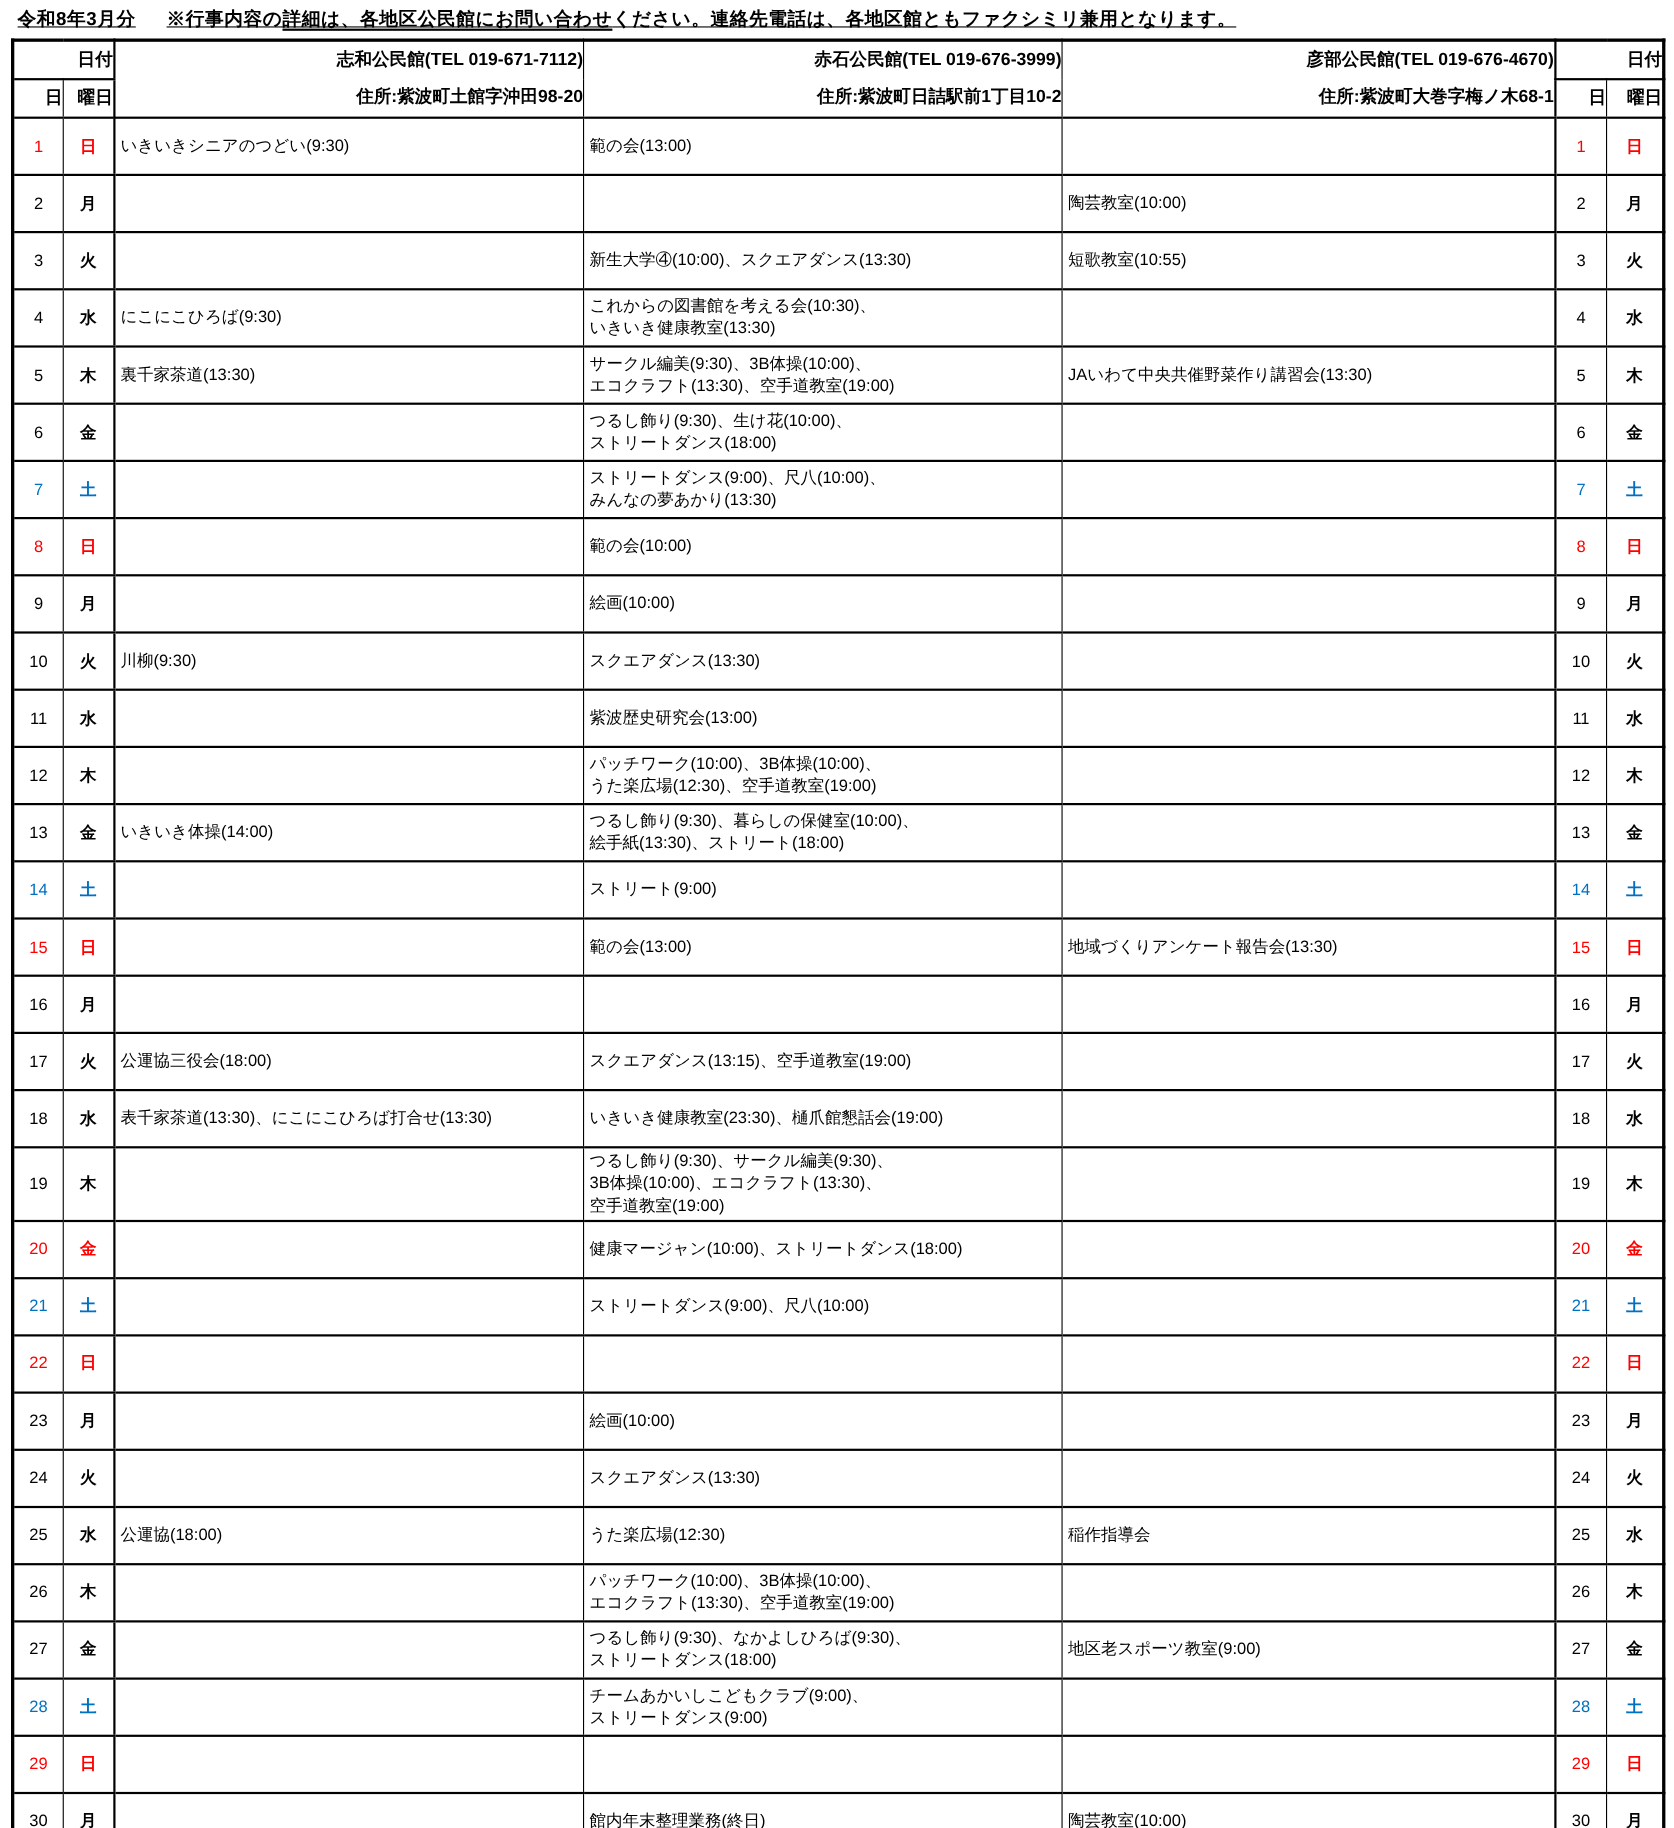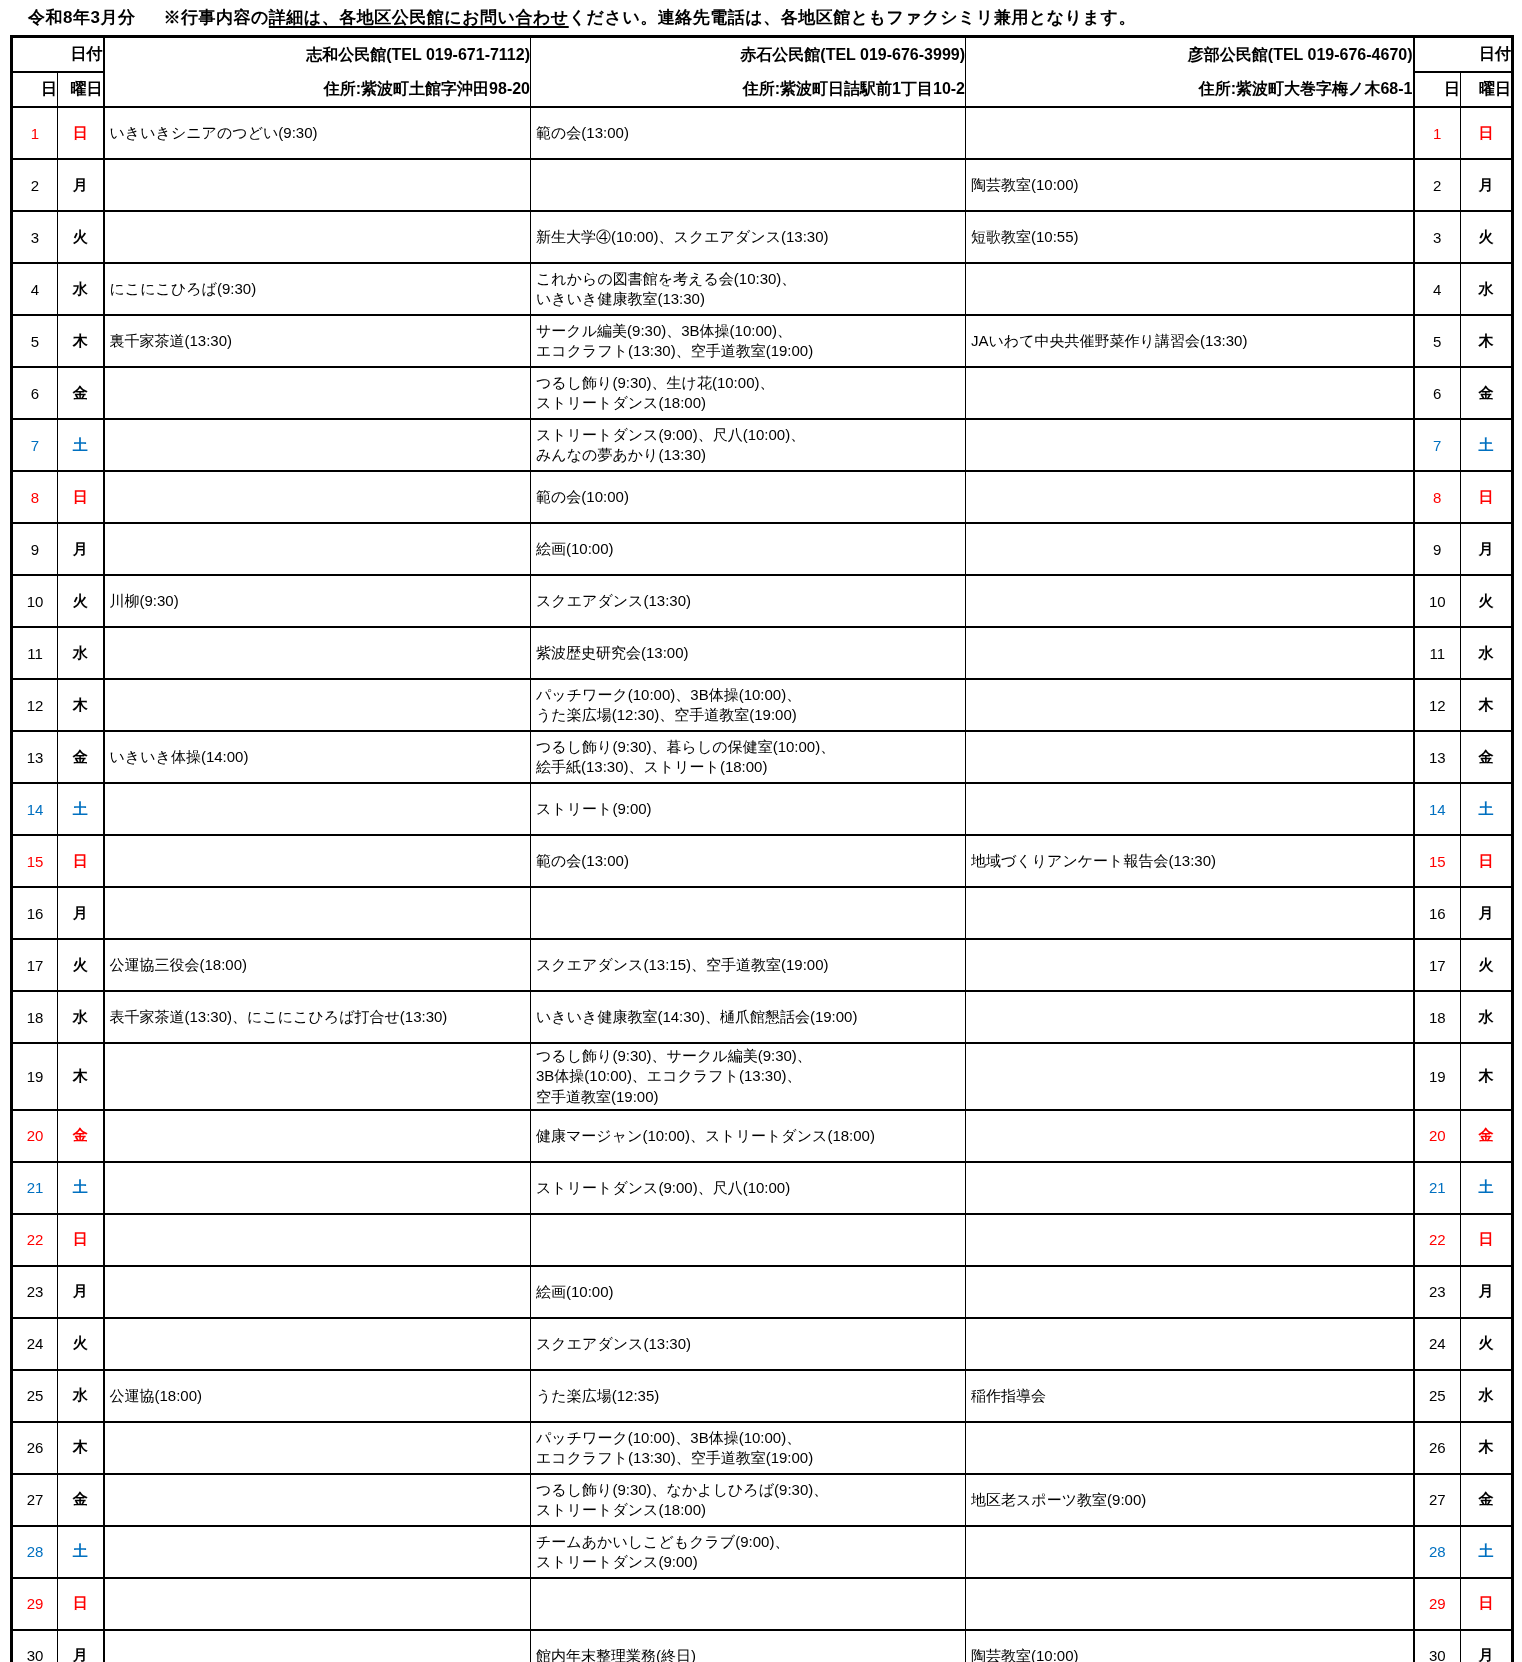--- a/index.html
+++ b/index.html
@@ -10,23 +10,24 @@
     color: #000000;
   }
   body {
     width: 1522px;
     height: 1662px;
     overflow: hidden;
   }
   .page-title {
     font-size: 17px;
     font-weight: bold;
-    margin: 6px 0 6px 28px;
+    margin: 6px 0 6px 16px;
     letter-spacing: 0.5px;
     white-space: nowrap;
+    text-decoration: underline;
   }
   .page-title .t-gap { display: inline-block; width: 28px; }
   .page-title .u {
     text-decoration: underline;
     text-decoration-thickness: 2px;
     text-underline-offset: 3px;
   }
   table.schedule {
     border-collapse: collapse;
     table-layout: fixed;
@@ -263,21 +264,21 @@
     <td class="eventcell b-left-thick">公運協三役会(18:00)</td>
     <td class="eventcell">スクエアダンス(13:15)、空手道教室(19:00)</td>
     <td class="eventcell"></td>
     <td class="daycell num b-left-thick">17</td>
     <td class="daycell wday">火</td>
   </tr>
       <tr class="day-row">
     <td class="daycell num">18</td>
     <td class="daycell wday">水</td>
     <td class="eventcell b-left-thick">表千家茶道(13:30)、にこにこひろば打合せ(13:30)</td>
-    <td class="eventcell">いきいき健康教室(14:30)、樋爪館懇話会(19:00)</td>
+    <td class="eventcell">いきいき健康教室(23:30)、樋爪館懇話会(19:00)</td>
     <td class="eventcell"></td>
     <td class="daycell num b-left-thick">18</td>
     <td class="daycell wday">水</td>
   </tr>
       <tr class="day-row">
     <td class="daycell num">19</td>
     <td class="daycell wday">木</td>
     <td class="eventcell b-left-thick"></td>
     <td class="eventcell">つるし飾り(9:30)、サークル編美(9:30)、
 3B体操(10:00)、エコクラフト(13:30)、
@@ -328,21 +329,21 @@
     <td class="eventcell b-left-thick"></td>
     <td class="eventcell">スクエアダンス(13:30)</td>
     <td class="eventcell"></td>
     <td class="daycell num b-left-thick">24</td>
     <td class="daycell wday">火</td>
   </tr>
       <tr class="day-row">
     <td class="daycell num">25</td>
     <td class="daycell wday">水</td>
     <td class="eventcell b-left-thick">公運協(18:00)</td>
-    <td class="eventcell">うた楽広場(12:35)</td>
+    <td class="eventcell">うた楽広場(12:30)</td>
     <td class="eventcell">稲作指導会</td>
     <td class="daycell num b-left-thick">25</td>
     <td class="daycell wday">水</td>
   </tr>
       <tr class="day-row">
     <td class="daycell num">26</td>
     <td class="daycell wday">木</td>
     <td class="eventcell b-left-thick"></td>
     <td class="eventcell">パッチワーク(10:00)、3B体操(10:00)、
 エコクラフト(13:30)、空手道教室(19:00)</td>

